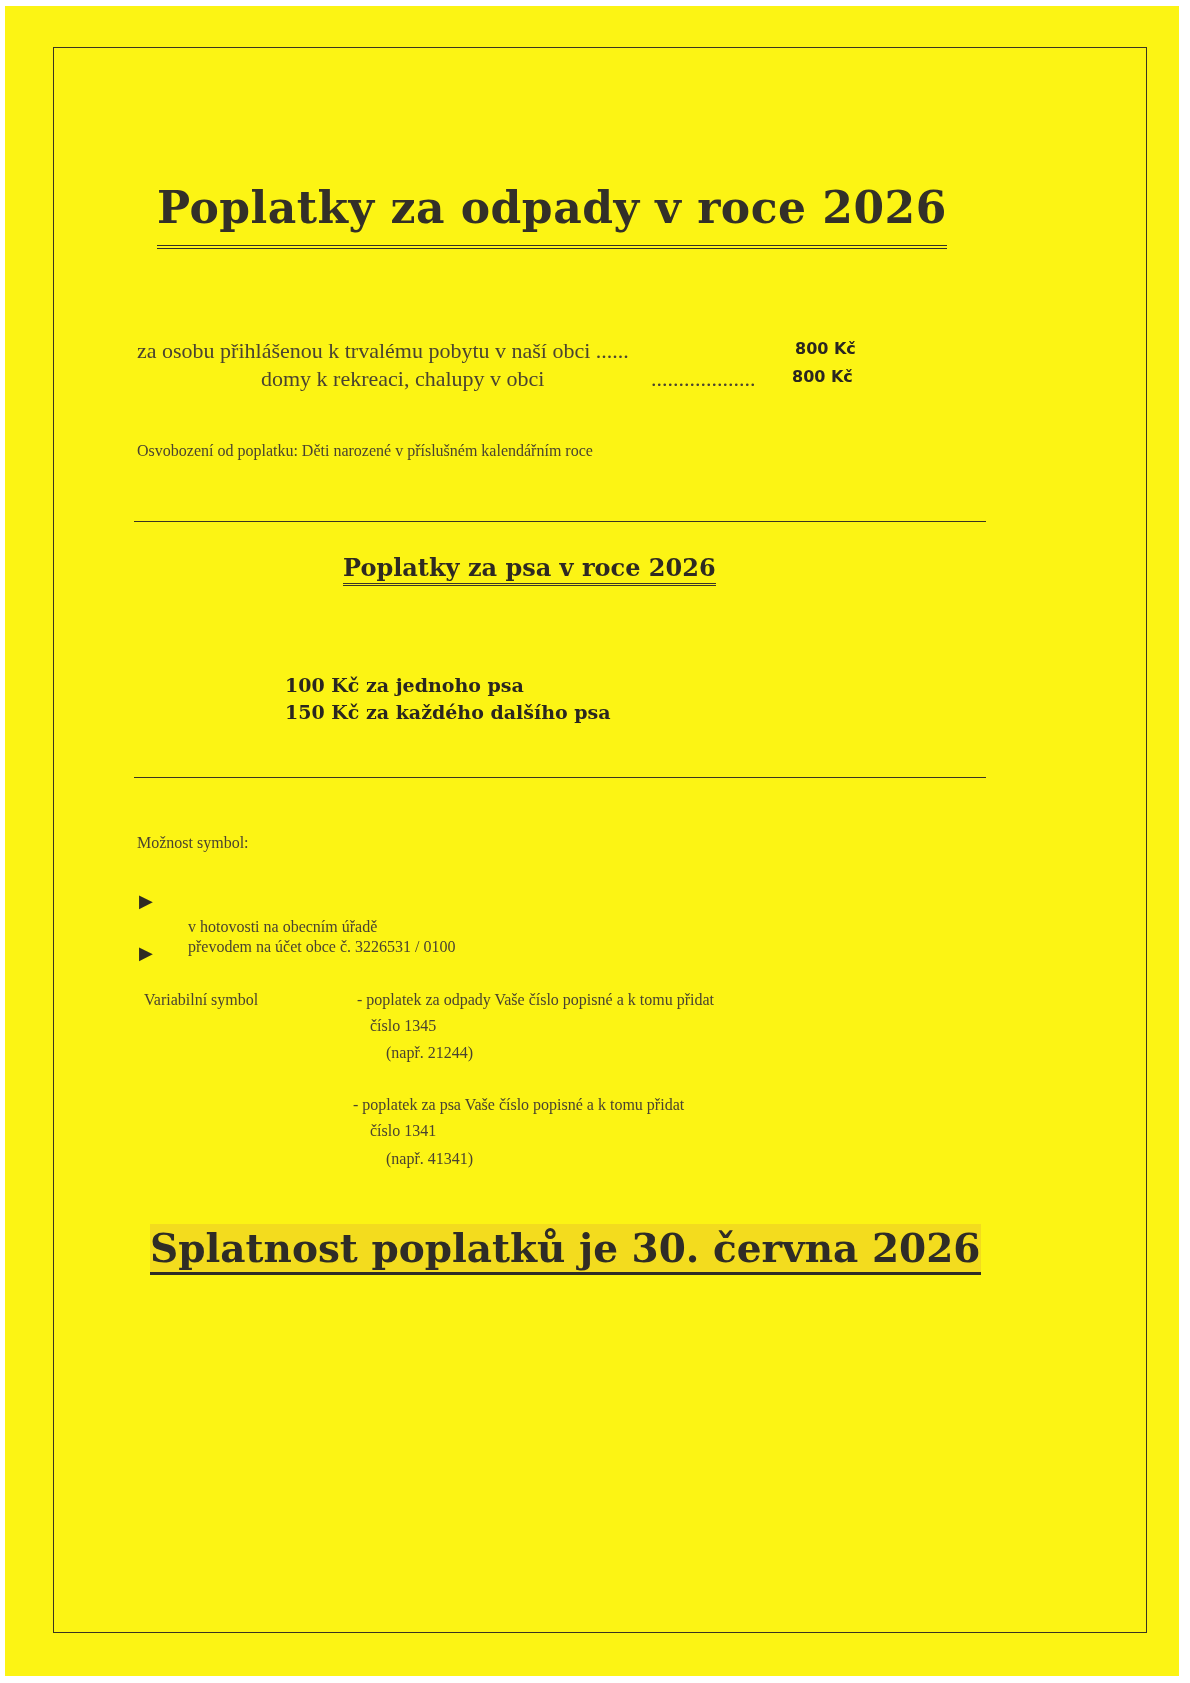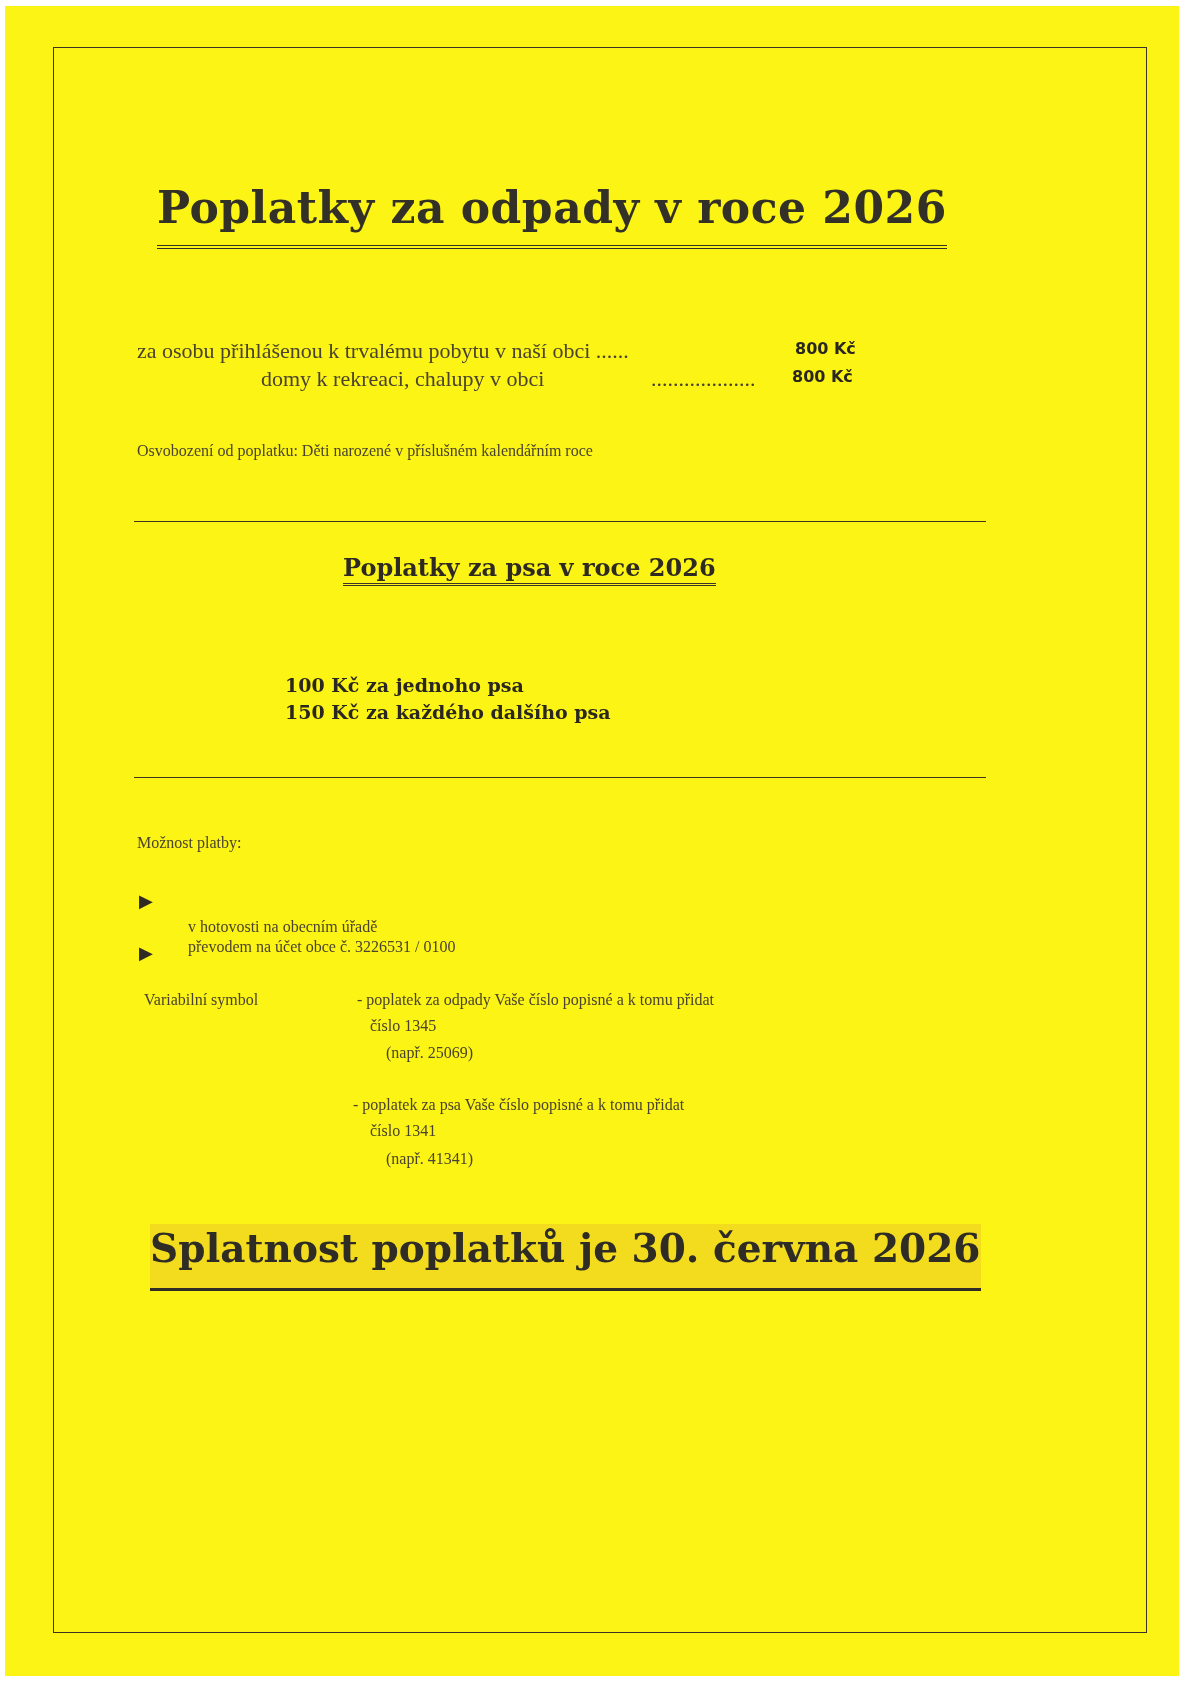--- a/index.html
+++ b/index.html
@@ -24,21 +24,21 @@
       color: #2e2a22; border-bottom: 3px double #3a3528; line-height: 30px;
     }
     .fee-row { font-size: 22px; }
     .bold-amount { font-family: "DejaVu Sans", sans-serif; font-weight: bold; font-size: 16px; color: #2a2620; }
     .dog-line { font-family: "DejaVu Serif", serif; font-weight: bold; font-size: 19px; color: #2a2620; }
     .rule { position: absolute; height: 0; border-top: 1.5px solid #3a3420; }
     .para { font-size: 16px; }
     .bullet { font-family: "DejaVu Sans", sans-serif; font-size: 18px; color: #2f2b23; }
     .deadline {
       font-family: "DejaVu Serif", serif; font-weight: bold; font-size: 39px;
-      color: #2f2c26; background: #f3dc1e; padding: 0 0 16px 0;
+      color: #2f2c26; background: #f3dc1e; padding: 0 0 0 0;
       border-bottom: 3px solid #2f2c26; line-height: 48px;
     }
   </style>
 </head>
 <body>
 
 <div class="sheet">
   <div class="frame"></div>
 </div>
 
@@ -54,31 +54,31 @@
 <div class="abs light para" style="left:137px; top:442px;">Osvobození od poplatku: Děti narozené v příslušném kalendářním roce</div>
 
 <div class="rule" style="left:134px; top:521px; width:852px;"></div>
 
 <div class="abs title-sub" style="left:343px; top:553px;">Poplatky za psa v roce 2026</div>
 <div class="abs dog-line" style="left:285px; top:674px;">100 Kč za jednoho psa</div>
 <div class="abs dog-line" style="left:285px; top:701px;">150 Kč za každého dalšího psa</div>
 
 <div class="rule" style="left:134px; top:777px; width:852px;"></div>
 
-<div class="abs light para" style="left:137px; top:834px;">Možnost platby:</div>
+<div class="abs light para" style="left:137px; top:834px;">Možnost symbol:</div>
 
 <div class="abs bullet" style="left:139px; top:890px;">▶</div>
 <div class="abs light para" style="left:188px; top:886px;margin-top:32px;">v hotovosti na obecním úřadě</div>
 
 <div class="abs bullet" style="left:139px; top:942px;">▶</div>
 <div class="abs light para" style="left:188px; top:938px;">převodem na účet obce č. 3226531 / 0100</div>
 
 <div class="abs light para" style="left:144px; top:991px;">Variabilní symbol</div>
 
 <div class="abs light para" style="left:357px; top:991px;">- poplatek za odpady Vaše číslo popisné a k tomu přidat</div>
 <div class="abs light para" style="left:370px; top:1017px;">číslo 1345</div>
-<div class="abs light para" style="left:386px; top:1044px;">(např. 25069)</div>
+<div class="abs light para" style="left:386px; top:1044px;">(např. 21244)</div>
 
 <div class="abs light para" style="left:353px; top:1096px;">- poplatek za psa Vaše číslo popisné a k tomu přidat</div>
 <div class="abs light para" style="left:370px; top:1122px;">číslo 1341</div>
 <div class="abs light para" style="left:386px; top:1150px;">(např. 41341)</div>
 
 <div class="abs deadline" style="left:150px; top:1224px;">Splatnost poplatků je 30. června 2026</div>
 
 </body></html>

